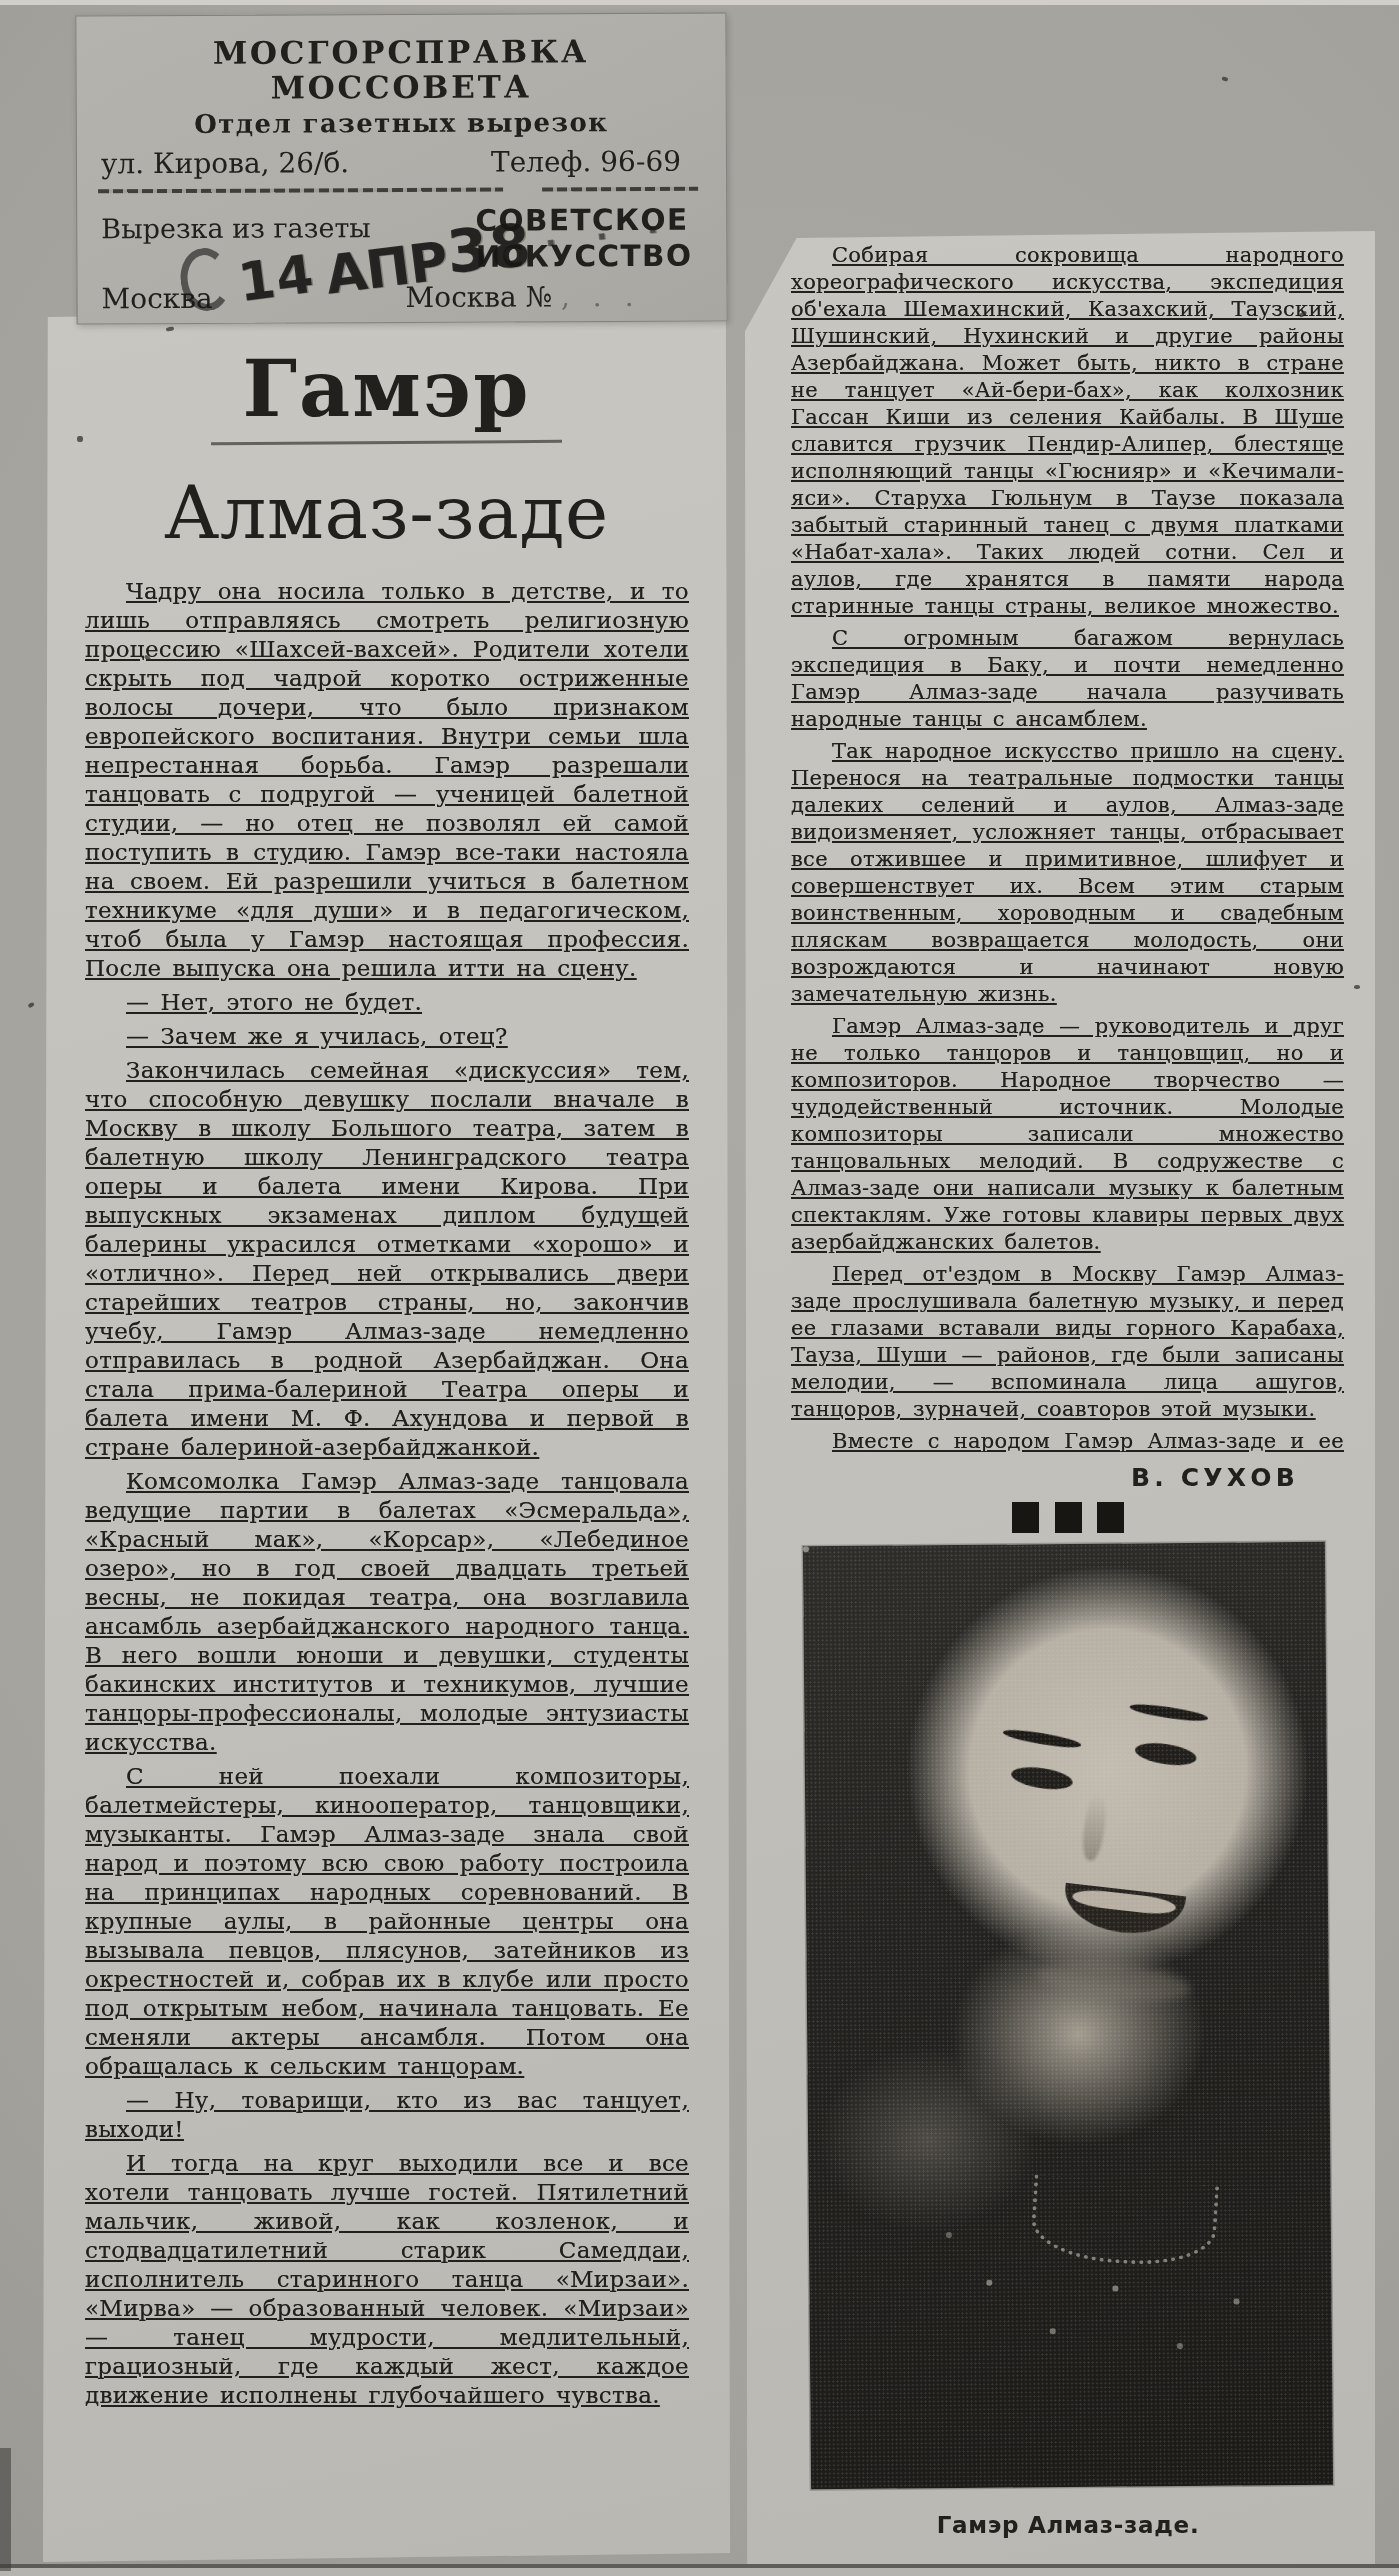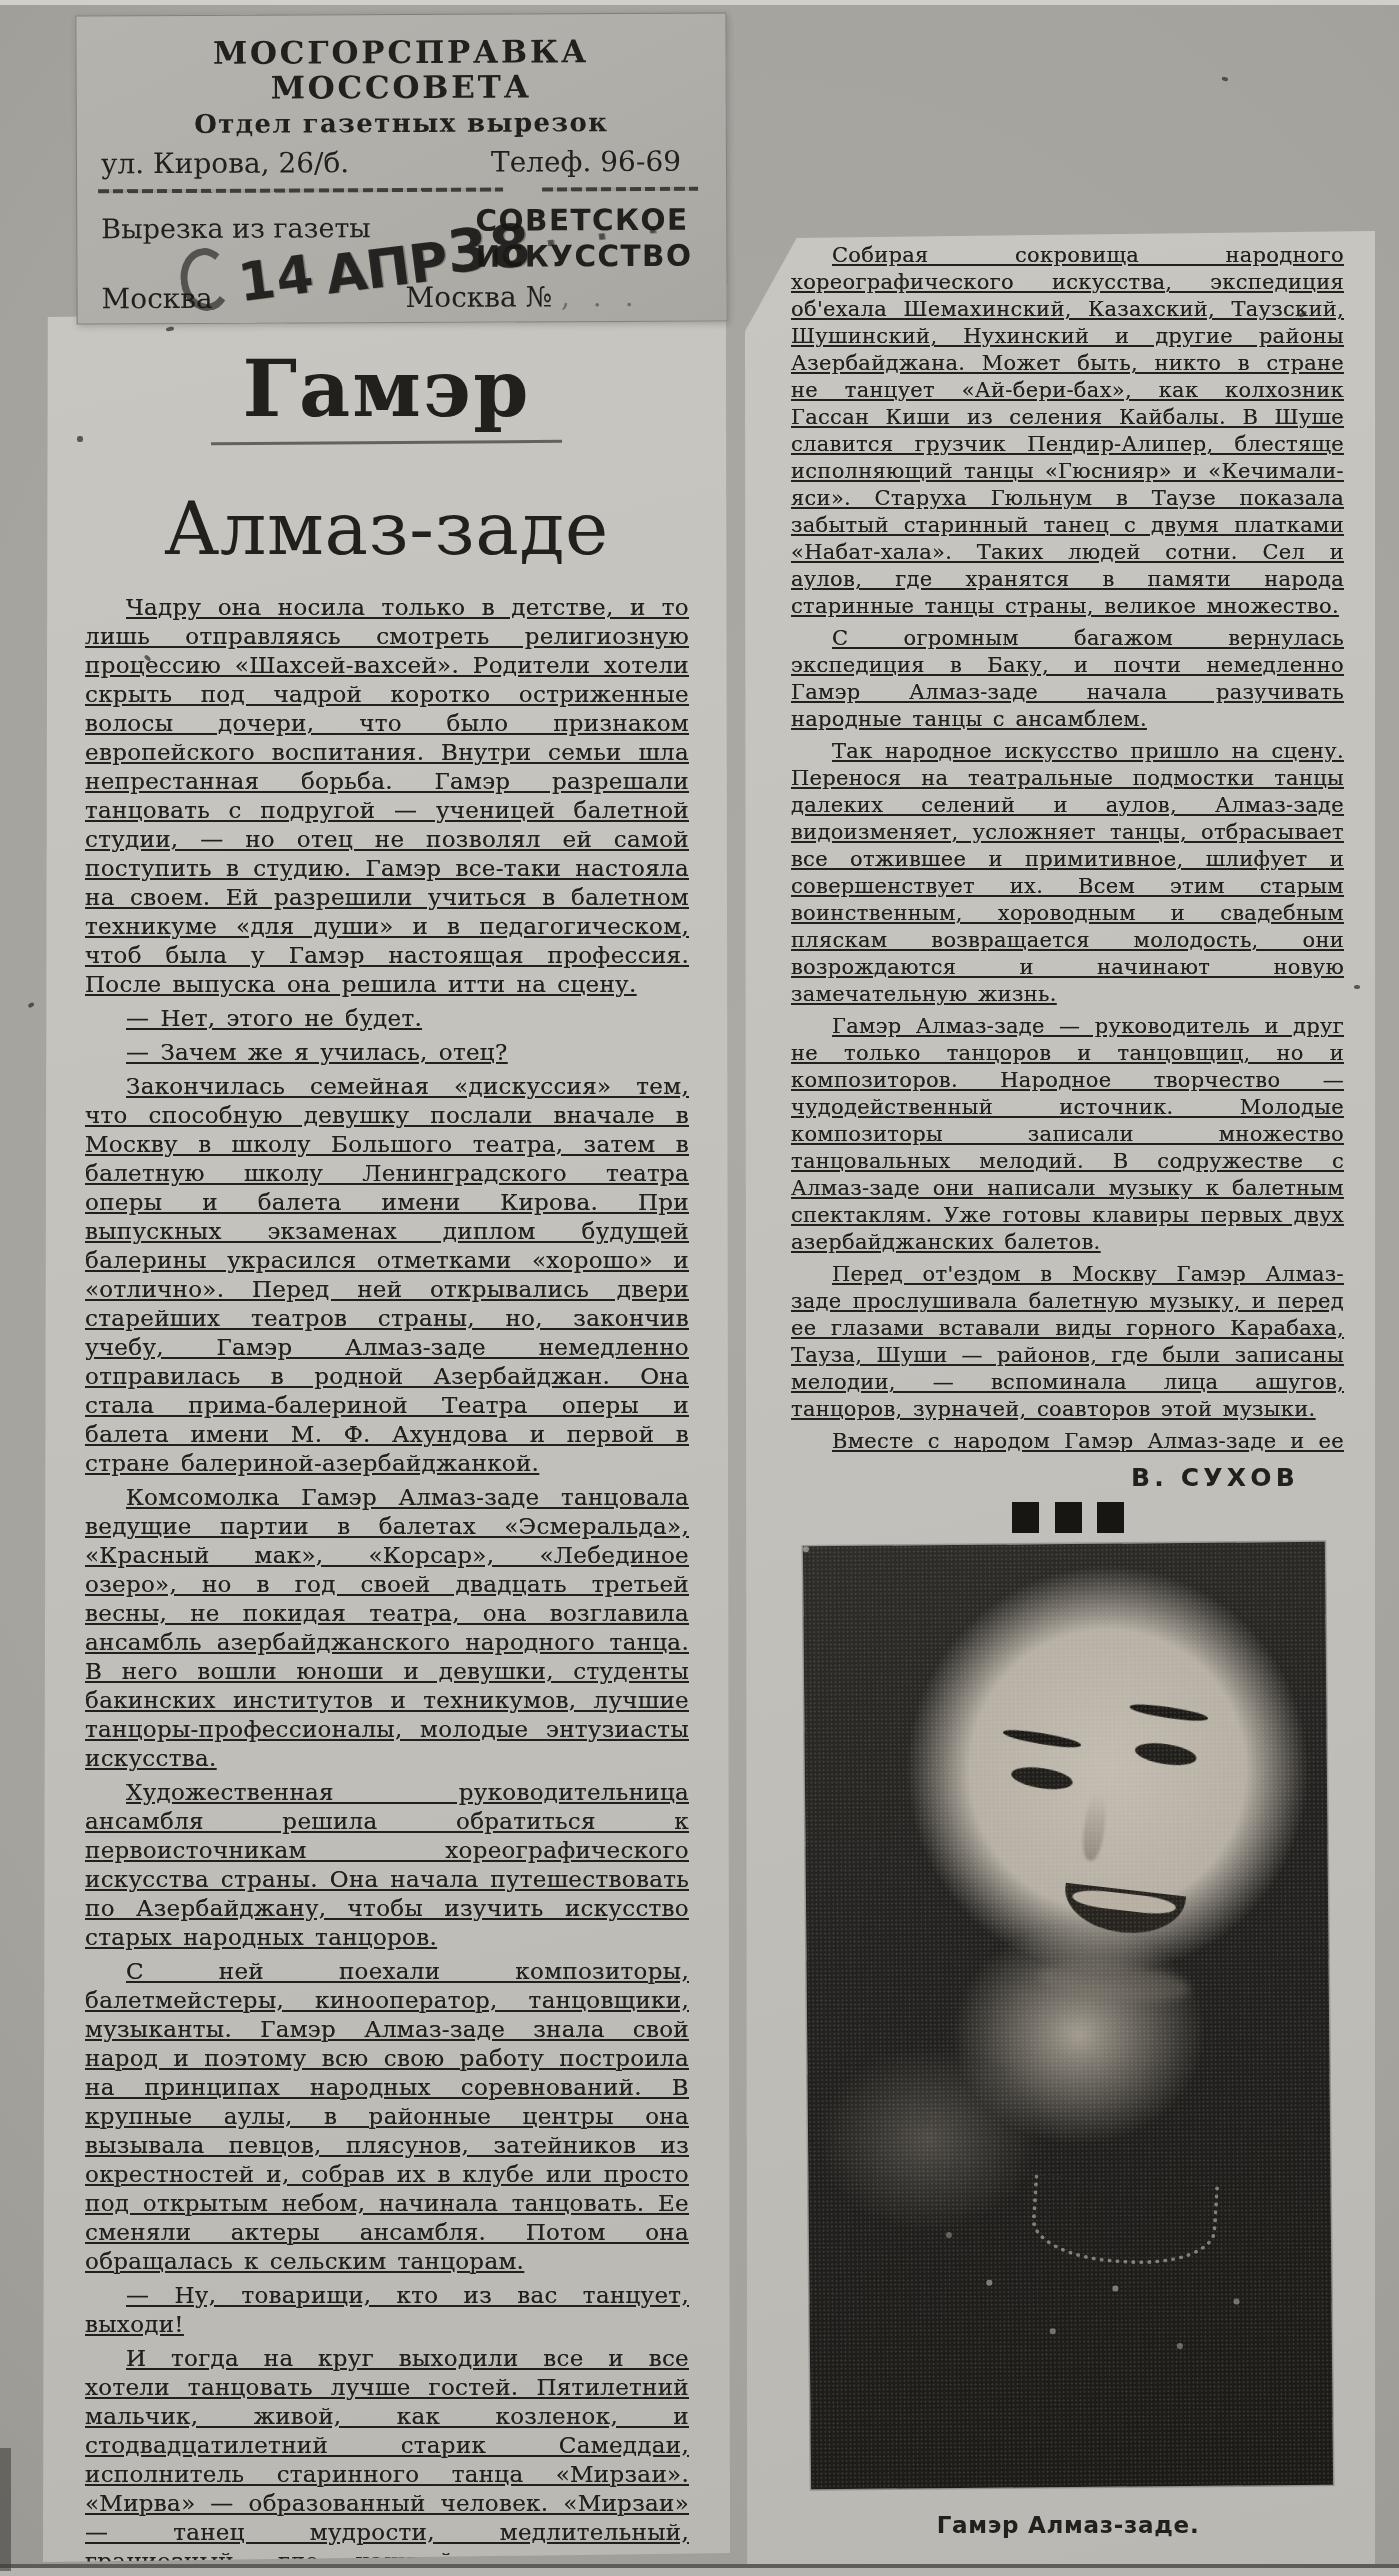--- a/index.html
+++ b/index.html
@@ -47,21 +47,21 @@
   .gazeta-dots{opacity:.45;letter-spacing:7px;}
 
   
   .paper{position:absolute;z-index:2;background:linear-gradient(168deg,#c8c6c0 0%,#c3c1bb 45%,#bab8b2 100%);box-shadow:1.4px 2.1px 7px rgba(38,37,34,.28);}
   .paper-left{left:43px;top:309px;width:687px;height:2253px;clip-path:polygon(0.7% 0.35%,99.4% 0%,100% 99.6%,0% 100%);overflow:hidden;}
   .paper-right{left:745px;top:231px;width:630px;height:2333px;clip-path:polygon(0% 4.3%,8.2% 0.3%,100% 0%,100% 100%,0.35% 100%);overflow:hidden;}
 
   
   .title1{margin:34px 0 0;text-align:center;font-weight:bold;font-size:79px;line-height:91px;letter-spacing:2.1px;}
   .title-underline{width:351px;height:2.8px;margin:7px auto 0;background:#3a3833;opacity:.7;transform:rotate(-0.4deg);}
-  .title2{margin:40px 0 0;text-align:center;font-weight:normal;font-size:73px;line-height:90px;letter-spacing:0.7px;}
+  .title2{margin:24px 0 0;text-align:center;font-weight:normal;font-size:73px;line-height:90px;letter-spacing:0.7px;}
 
   
   .left-col{margin:19.6px 41px 0 42px;}
   .right-col{margin:11.2px 31px 0 46px;height:1218px;overflow:hidden;}
   .para{margin:0 0 4.9px;text-indent:41px;text-align:justify;word-spacing:3.5px;letter-spacing:0.3px;
         text-shadow:0 0 0.5px rgba(20,19,17,.55);text-decoration:underline;}
   .left-col .para{font-size:23px;line-height:29px;}
   .right-col .para{font-size:21px;line-height:27px;}
 
   .byline{position:absolute;top:1232px;right:76px;font-family:"DejaVu Sans","Liberation Sans",sans-serif;
@@ -149,21 +149,20 @@
   <div class="paper paper-left">
     <h1 class="title1">Гамэр</h1>
     <div class="title-underline"></div>
     <h1 class="title2">Алмаз-заде</h1>
     <div class="left-col">
         <p class="para">Чадру она носила только в детстве, и то лишь отправляясь смотреть религиозную процессию «Шахсей-вахсей». Родители хотели скрыть под чадрой коротко остриженные волосы дочери, что было признаком европейского воспитания. Внутри семьи шла непрестанная борьба. Гамэр разрешали танцовать с подругой — ученицей балетной студии, — но отец не позволял ей самой поступить в студию. Гамэр все-таки настояла на своем. Ей разрешили учиться в балетном техникуме «для души» и в педагогическом, чтоб была у Гамэр настоящая профессия. После выпуска она решила итти на сцену.</p>
         <p class="para">— Нет, этого не будет.</p>
         <p class="para">— Зачем же я училась, отец?</p>
         <p class="para">Закончилась семейная «дискуссия» тем, что способную девушку послали вначале в Москву в школу Большого театра, затем в балетную школу Ленинградского театра оперы и балета имени Кирова. При выпускных экзаменах диплом будущей балерины украсился отметками «хорошо» и «отлично». Перед ней открывались двери старейших театров страны, но, закончив учебу, Гамэр Алмаз-заде немедленно отправилась в родной Азербайджан. Она стала прима-балериной Театра оперы и балета имени М. Ф. Ахундова и первой в стране балериной-азербайджанкой.</p>
         <p class="para">Комсомолка Гамэр Алмаз-заде танцовала ведущие партии в балетах «Эсмеральда», «Красный мак», «Корсар», «Лебединое озеро», но в год своей двадцать третьей весны, не покидая театра, она возглавила ансамбль азербайджанского народного танца. В него вошли юноши и девушки, студенты бакинских институтов и техникумов, лучшие танцоры-профессионалы, молодые энтузиасты искусства.</p>
-        <p class="para">Художественная руководительница ансамбля решила обратиться к первоисточникам хореографического искусства страны. Она начала путешествовать по Азербайджану, чтобы изучить искусство старых народных танцоров.</p>
         <p class="para">С ней поехали композиторы, балетмейстеры, кинооператор, танцовщики, музыканты. Гамэр Алмаз-заде знала свой народ и поэтому всю свою работу построила на принципах народных соревнований. В крупные аулы, в районные центры она вызывала певцов, плясунов, затейников из окрестностей и, собрав их в клубе или просто под открытым небом, начинала танцовать. Ее сменяли актеры ансамбля. Потом она обращалась к сельским танцорам.</p>
         <p class="para">— Ну, товарищи, кто из вас танцует, выходи!</p>
         <p class="para">И тогда на круг выходили все и все хотели танцовать лучше гостей. Пятилетний мальчик, живой, как козленок, и стодвадцатилетний старик Самеддаи, исполнитель старинного танца «Мирзаи». «Мирва» — образованный человек. «Мирзаи» — танец мудрости, медлительный, грациозный, где каждый жест, каждое движение исполнены глубочайшего чувства.</p>
       </div>
   </div>
 
   <div class="paper paper-right">
     <div class="right-col">
         <p class="para">Собирая сокровища народного хореографического искусства, экспедиция об'ехала Шемахинский, Казахский, Таузский, Шушинский, Нухинский и другие районы Азербайджана. Может быть, никто в стране не танцует «Ай-бери-бах», как колхозник Гассан Киши из селения Кайбалы. В Шуше славится грузчик Пендир-Алипер, блестяще исполняющий танцы «Гюснияр» и «Кечимали-яси». Старуха Гюльнум в Таузе показала забытый старинный танец с двумя платками «Набат-хала». Таких людей сотни. Сел и аулов, где хранятся в памяти народа старинные танцы страны, великое множество.</p>
         <p class="para">С огромным багажом вернулась экспедиция в Баку, и почти немедленно Гамэр Алмаз-заде начала разучивать народные танцы с ансамблем.</p>

